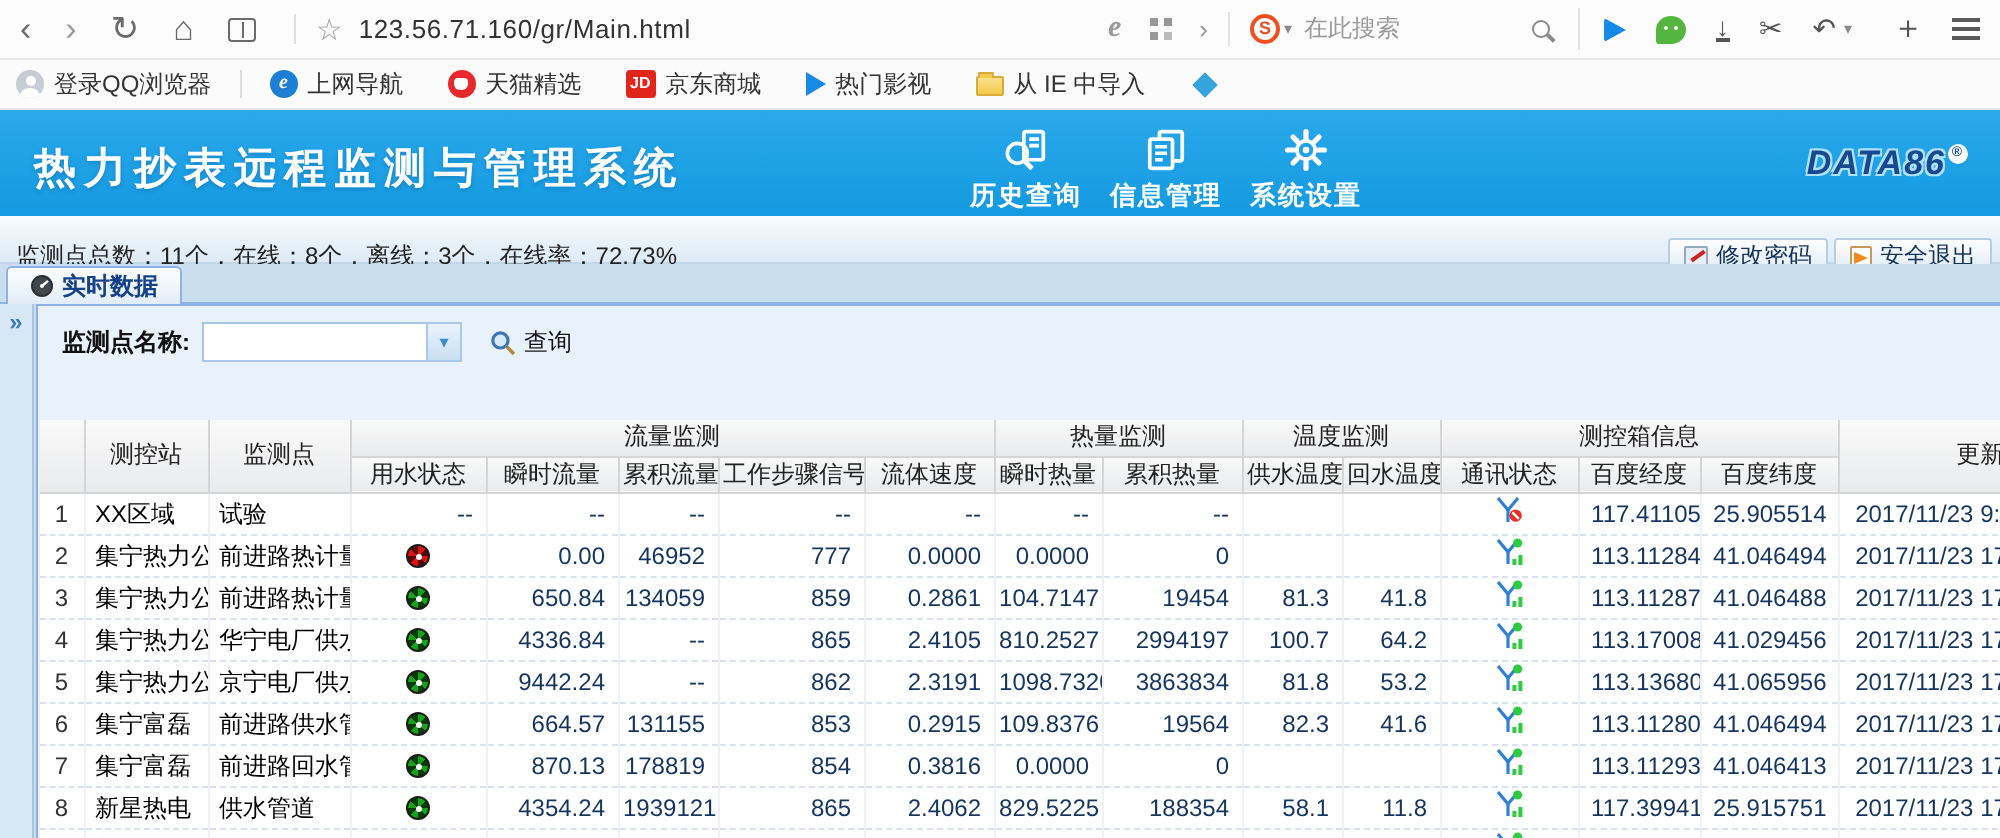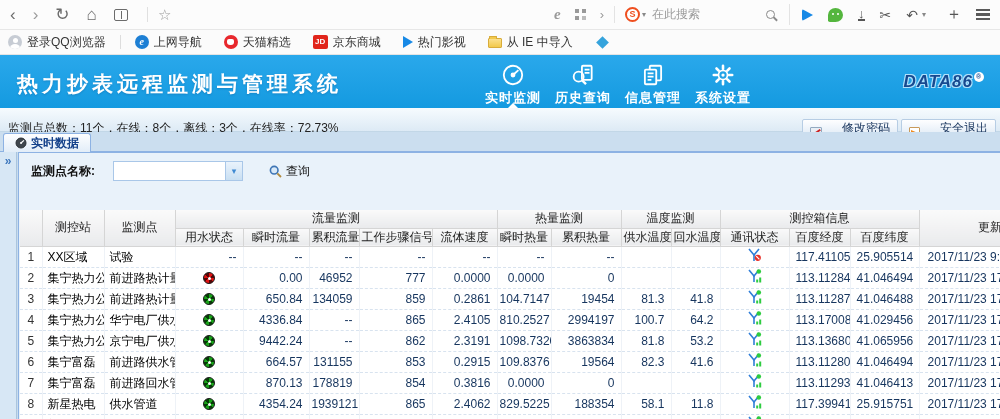--- a/index.html
+++ b/index.html
@@ -61,36 +61,36 @@
   .nav-item svg { margin-top:3px; }
   .nav-item .nl { font-size:13px; font-weight:bold; margin-top:1px; letter-spacing:1px; }
   .nav-item.active::after { content:""; position:absolute; bottom:0; left:50%; margin-left:-5px; border:5px solid transparent; border-bottom-color:#fff; border-top:none; }
   .logo { position:absolute; right:16px; top:17px; font-weight:bold; font-style:italic; font-size:17px; letter-spacing:1px; color:#17498f;
           text-shadow:-1px -1px 0 #aee0fb,1px -1px 0 #aee0fb,-1px 1px 0 #aee0fb,1px 1px 0 #aee0fb; }
   .logo .reg { display:inline-block; font-style:normal; font-size:7px; background:#fff; color:#17498f; border-radius:50%; width:10px; height:10px; line-height:10px; text-align:center; vertical-align:top; text-shadow:none; margin-left:1px; }
 
   
   .statusbar { position:absolute; top:108px; left:0; right:0; height:24px; background:linear-gradient(#f6fbfe,#ddeaf5); border-bottom:1px solid #c2d7e7; display:flex; align-items:center; padding:17px 4px 0 8px; color:#222; }
   .sb-right { margin-left:auto; display:flex; gap:3px; }
-  .sb-btn { display:flex; align-items:flex-end; gap:20px; height:19px; padding:0 7px; border:1px solid #b7cde4; border-radius:2px; background:linear-gradient(#fefeff,#dde9f5); color:#15325b; cursor:pointer; }
+  .sb-btn { display:flex; align-items:center; gap:4px; height:19px; padding:0 7px; border:1px solid #b7cde4; border-radius:2px; background:linear-gradient(#fefeff,#dde9f5); color:#15325b; cursor:pointer; }
   .ic-edit { width:12px; height:10px; background:#e8eef5; border:1px solid #93a9c0; border-radius:1px; position:relative; }
   .ic-edit::after { content:""; position:absolute; left:2px; top:3px; width:8px; height:2px; background:#cc2222; transform:rotate(-35deg); }
   .ic-exit { width:11px; height:10px; background:#fff; border:1px solid #c89a5a; border-radius:1px; position:relative; }
   .ic-exit::after { content:""; position:absolute; left:1px; top:2px; width:0; height:0; border-left:7px solid #f08a1d; border-top:3px solid transparent; border-bottom:3px solid transparent; }
 
   
   .tabstrip { position:absolute; top:132px; left:0; right:0; height:20px; background:#cbdeef; border-bottom:1px solid #8db2e3; }
   .page-tab { position:absolute; left:3px; top:1px; height:19px; display:flex; align-items:center; gap:4px; padding:0 11px; background:linear-gradient(#fdfeff,#e2edf8); border:1px solid #8db2e3; border-bottom:none; border-radius:3px 3px 0 0; color:#15428b; font-weight:bold; z-index:2; }
 
   
   .content { position:absolute; top:152px; left:0; right:0; bottom:0; background:#c8dcee; }
   .collapse { position:absolute; left:0; top:0; bottom:0; width:17px; background:#d7e7f5; border-right:1px solid #aac5de; text-align:center; }
   .collapse .gg { color:#3f78bd; font-weight:bold; font-size:12px; line-height:18px; cursor:pointer; }
   .panel { position:absolute; left:18px; top:0; right:0; bottom:0; background:#e9f2fa; border:1px solid #8db2e3; border-right:none; border-bottom:none; }
-  .query-row { display:flex; align-items:center; gap:18px; height:26px; margin:5px 0 0 12px; color:#111; }
+  .query-row { display:flex; align-items:center; gap:6px; height:26px; margin:5px 0 0 12px; color:#111; }
   .q-label { font-weight:bold; }
   .combo { position:relative; width:130px; height:20px; background:#fff; border:1px solid #a9c7e8; }
   .combo input { position:absolute; inset:0; border:none; outline:none; width:110px; padding:0 4px; font-size:12px; }
   .combo .trigger { position:absolute; right:0; top:0; bottom:0; width:17px; background:linear-gradient(#eaf3fc,#c9dff2); border-left:1px solid #a9c7e8; text-align:center; color:#3f8ad2; font-size:9px; line-height:18px; cursor:pointer; }
   .query-btn { display:flex; align-items:center; gap:4px; margin-left:8px; cursor:pointer; color:#111; }
   .filter-tabs { display:flex; gap:3px; margin:3px 0 0 6px; height:22px; border-bottom:1px solid #8db2e3; padding-left:0; position:relative; }
   .ftab { height:21px; line-height:20px; padding:0 10px; border:1px solid #8db2e3; border-bottom:none; border-radius:3px 3px 0 0; background:linear-gradient(#e3eef9,#ccdff1); color:#15428b; cursor:pointer; }
   .ftab.active { background:linear-gradient(#ffffff,#f3f8fd); font-weight:bold; height:22px; margin-bottom:-1px; }
 
   .grid-wrap { position:absolute; left:1px; right:0; top:57px; bottom:0; overflow:hidden; background:#fff; }
@@ -111,20 +111,21 @@
 <body>
 
 <div class="toolbar">
   <span class="tb-ic">‹</span>
   <span class="tb-ic fwd">›</span>
   <span class="tb-ic">↻</span>
   <span class="tb-ic">⌂</span>
   <span class="reader"></span>
   <div class="tb-sep"></div>
   <span class="star">☆</span>
+  <span class="url">123.56.71.160/gr/Main.html</span>
   <div class="tb-right">
     <span class="ie-e">e</span>
     <span class="qr"></span>
     <span class="chev">›</span>
     <div class="searchbox">
       <span class="sogou">S</span>
       <span class="caret">▾</span>
       <span class="search-ph">在此搜索</span>
       <span class="mag"></span>
     </div>
@@ -168,28 +169,20 @@
       <span>从 IE 中导入</span>
     </div>
     <div class="bm">
       <span class="ig ic-doc"></span>
     </div>
   </div>
 
 <div class="appheader">
   <div class="apptitle">热力抄表远程监测与管理系统</div>
   <div class="nav" id="mainnav">
-      <div class="nav-item active">
-        <svg width="26" height="26" viewBox="0 0 24 24" fill="none" stroke="#fff" stroke-width="1.7">
-          <circle cx="12" cy="12" r="8.5"></circle>
-          <path d="M12 12 L17 7.5"></path>
-          <circle cx="12" cy="12" r="1.4" fill="#fff"></circle>
-        </svg>
-        <span class="nl">实时监测</span>
-      </div>
       <div class="nav-item">
         <svg width="26" height="26" viewBox="0 0 24 24" fill="none" stroke="#fff" stroke-width="1.7">
           <rect x="11" y="3.5" width="9" height="13" rx="1"></rect>
           <path d="M13.5 7 H18 M13.5 10 H18"></path>
           <circle cx="8" cy="13.5" r="4.6"></circle>
           <path d="M11.2 17 L14.8 20.5" stroke-width="2.2"></path>
         </svg>
         <span class="nl">历史查询</span>
       </div>
       <div class="nav-item">

